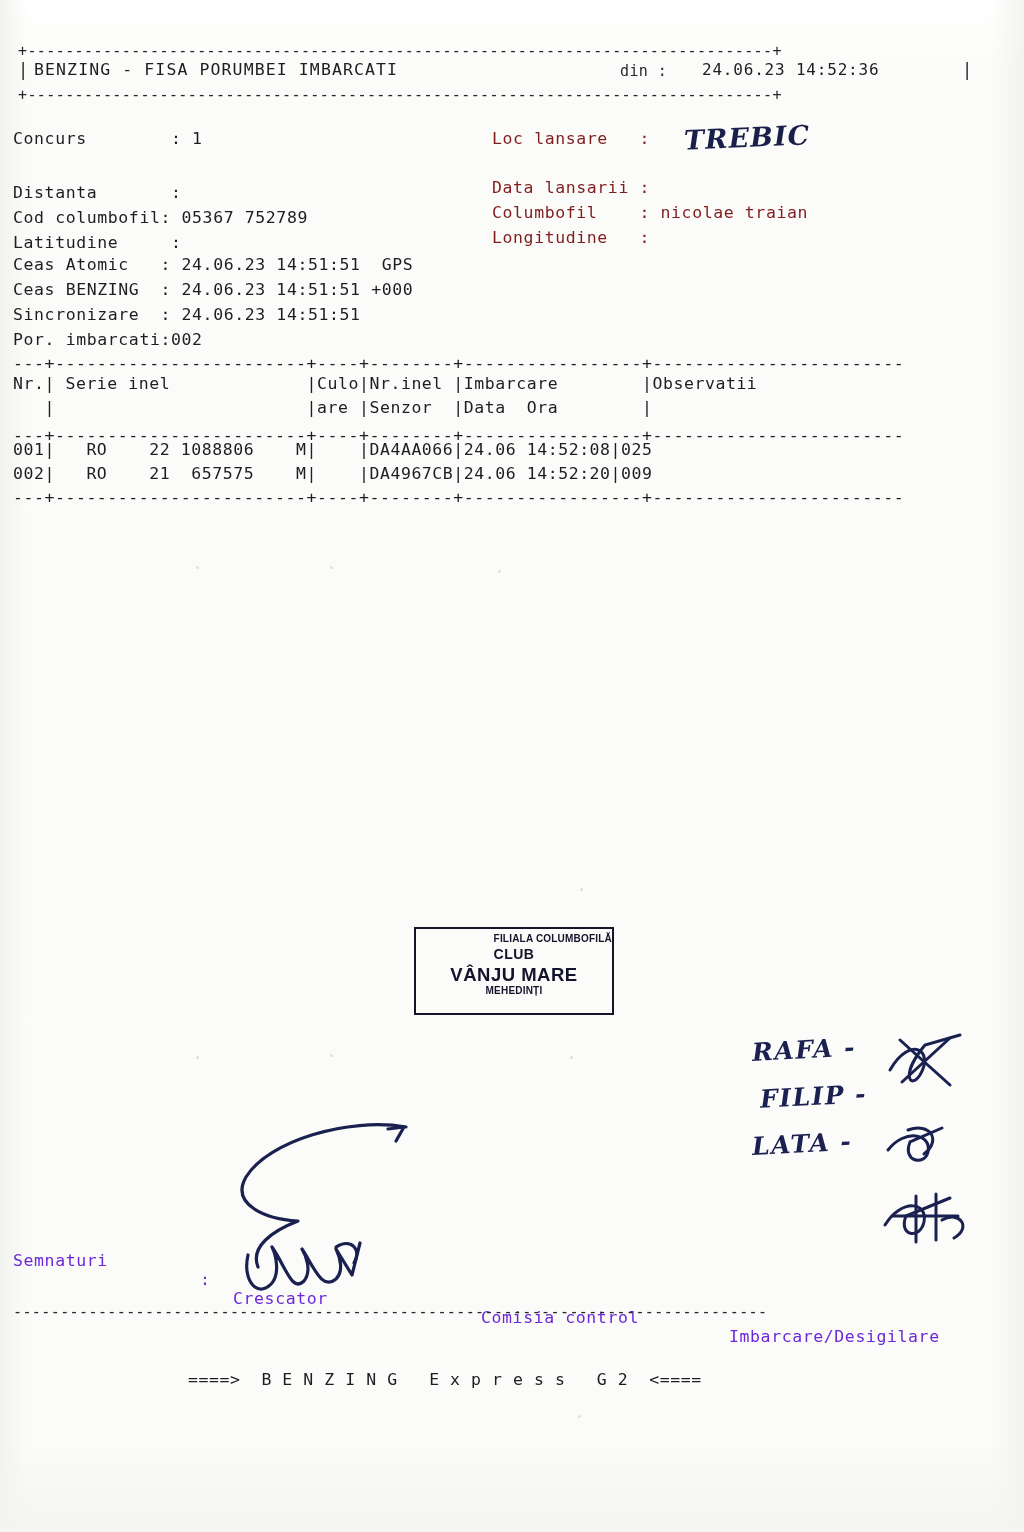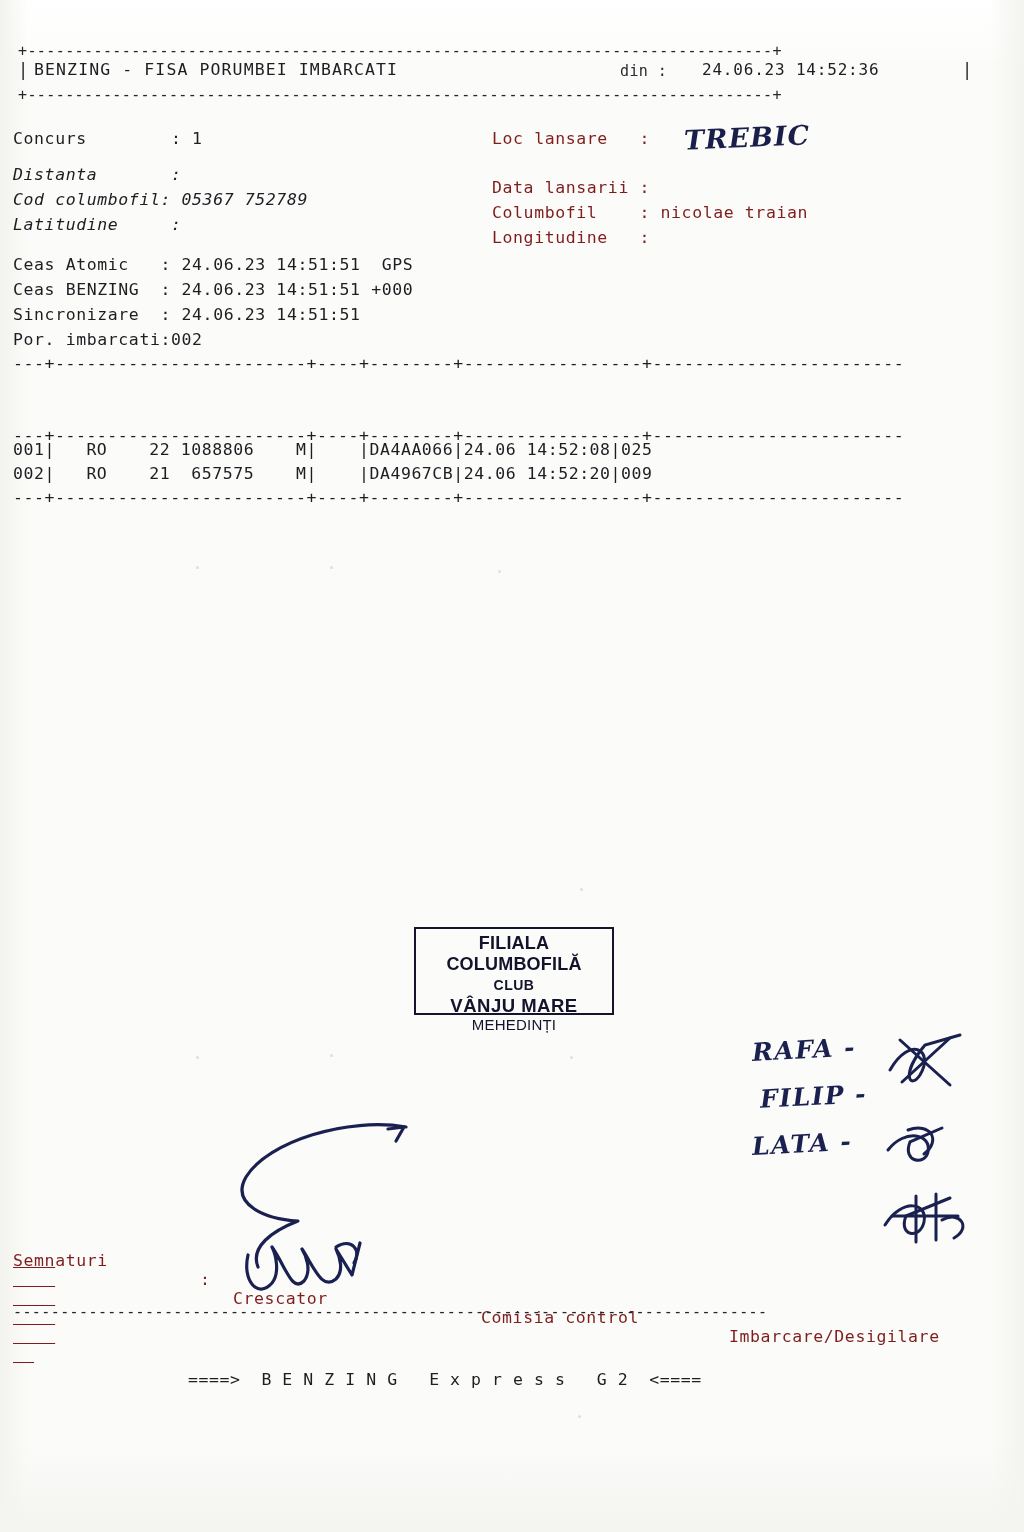--- a/index.html
+++ b/index.html
@@ -109,21 +109,21 @@
   }
   .info-right {
     position: absolute;
     left: 492px;
     top: 126px;
     font-size: 16.5px;
     line-height: 25px;
     letter-spacing: 0.6px;
     color: #7f1d1d;
   }
-  .block2 { top: 162px; font-style: italic; }
+  .block2 { top: 180px; }
   .block2r { top: 175px; }
   .block3 { top: 252px; }
 
   .hand-trebic {
     position: absolute;
     left: 684px;
     top: 122px;
     font-family: "DejaVu Serif", serif;
     font-style: italic;
     font-weight: 700;
@@ -154,24 +154,24 @@
     left: 414px;
     top: 927px;
     width: 196px;
     height: 84px;
     border: 2px solid #14142c;
     background: rgba(255,255,255,0.0);
     text-align: center;
     font-family: "Liberation Sans", sans-serif;
     color: #13132b;
   }
-  .stamp .l1 { font-size: 18px; font-weight: 700; letter-spacing: 0.2px; margin-top: 4px; }
+  .stamp .l1 { font-size: 10px; font-weight: 700; letter-spacing: 0.2px; margin-top: 4px; text-align: right; }
   .stamp .l2 { font-size: 14px; font-weight: 700; letter-spacing: 0.5px; line-height: 20px; }
   .stamp .l3 { font-size: 18.5px; font-weight: 700; letter-spacing: 0.5px; line-height: 21px; }
-  .stamp .l4 { font-size: 15px; font-weight: 400; letter-spacing: 0.2px; }
+  .stamp .l4 { font-size: 10px; font-weight: 700; letter-spacing: 0.2px; }
 
   
   .hand-names {
     position: absolute;
     left: 752px;
     top: 1035px;
     font-family: "DejaVu Serif", serif;
     font-style: italic;
     font-weight: 700;
     font-size: 25px;
@@ -189,22 +189,21 @@
   }
 
   
   .sig-row {
     position: absolute;
     left: 13px;
     top: 1232px;
     width: 1000px;
     font-size: 16.5px;
     letter-spacing: 0.6px;
-    color: #7f1d1d;
-    text-decoration: underline;
+    color: #6d28d9;
   }
   .sig-label { position: absolute; left: 0; }
   .sig-colon { position: absolute; left: 187px; }
   .sig-crescator { position: absolute; left: 220px; }
   .sig-comisia { position: absolute; left: 468px; }
   .sig-imbarcare { position: absolute; left: 716px; }
 
   
   .foot-rule {
     position: absolute;
@@ -268,20 +267,22 @@
   <div class="mono info-right block2r"><span>Data lansarii : 
 Columbofil    : nicolae traian
 Longitudine   : </span></div>
 
   <div class="mono info block3"><span>Ceas Atomic   : 24.06.23 14:51:51  GPS
 Ceas BENZING  : 24.06.23 14:51:51 +000
 Sincronizare  : 24.06.23 14:51:51
 Por. imbarcati:002</span></div>
 
   <div class="mono tbl tbl-sep1">---+------------------------+----+--------+-----------------+------------------------</div>
+  <div class="mono tbl tbl-head"><span>Nr.| Serie inel             |Culo|Nr.inel |Imbarcare        |Observatii
+   |                        |are |Senzor  |Data  Ora        |</span></div>
   <div class="mono tbl tbl-sep2">---+------------------------+----+--------+-----------------+------------------------</div>
   <div class="mono tbl tbl-rows"><span>001|   RO    22 1088806    M|    |DA4AA066|24.06 14:52:08|025
 002|   RO    21  657575    M|    |DA4967CB|24.06 14:52:20|009</span></div>
   <div class="mono tbl tbl-sep3">---+------------------------+----+--------+-----------------+------------------------</div>
 
   <div class="stamp">
     <div class="l1">FILIALA COLUMBOFILĂ</div>
     <div class="l2">CLUB</div>
     <div class="l3">VÂNJU MARE</div>
     <div class="l4">MEHEDINȚI</div>

